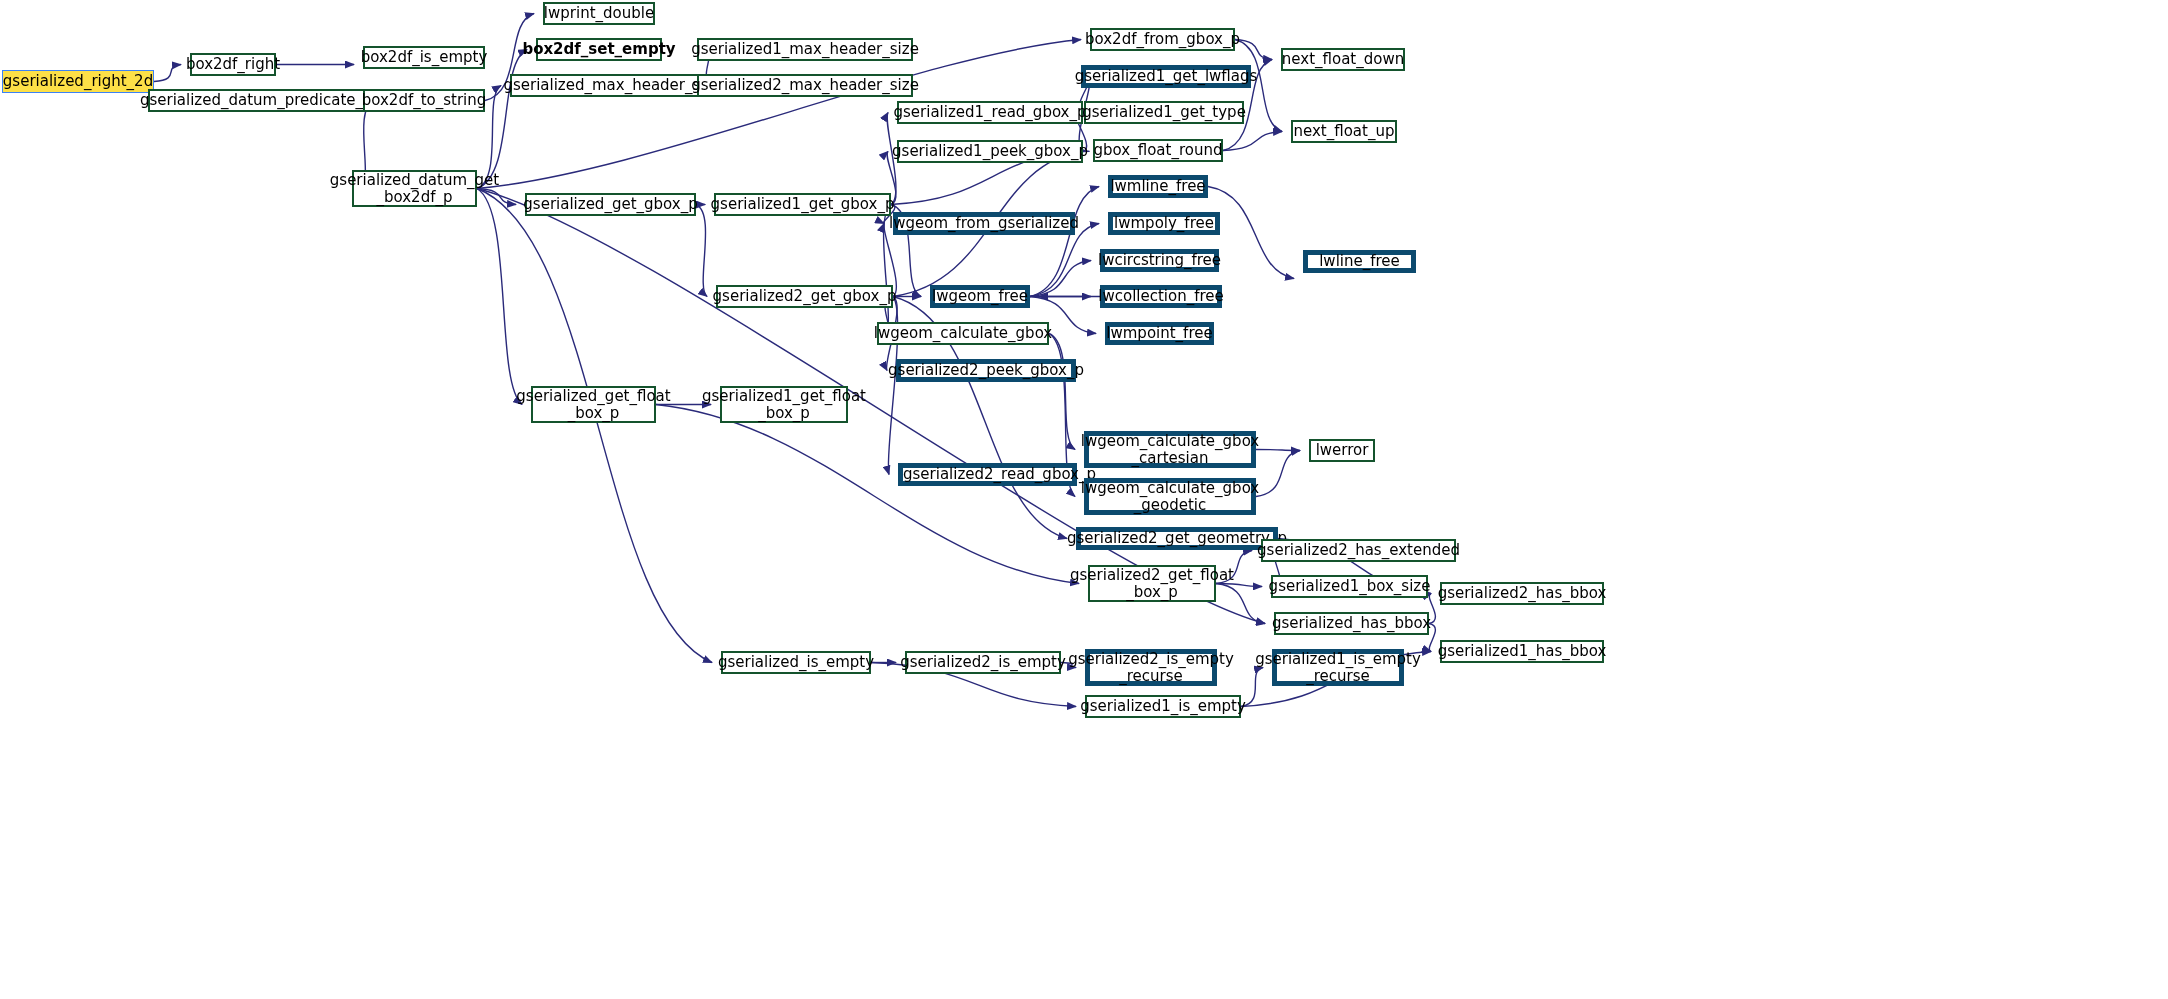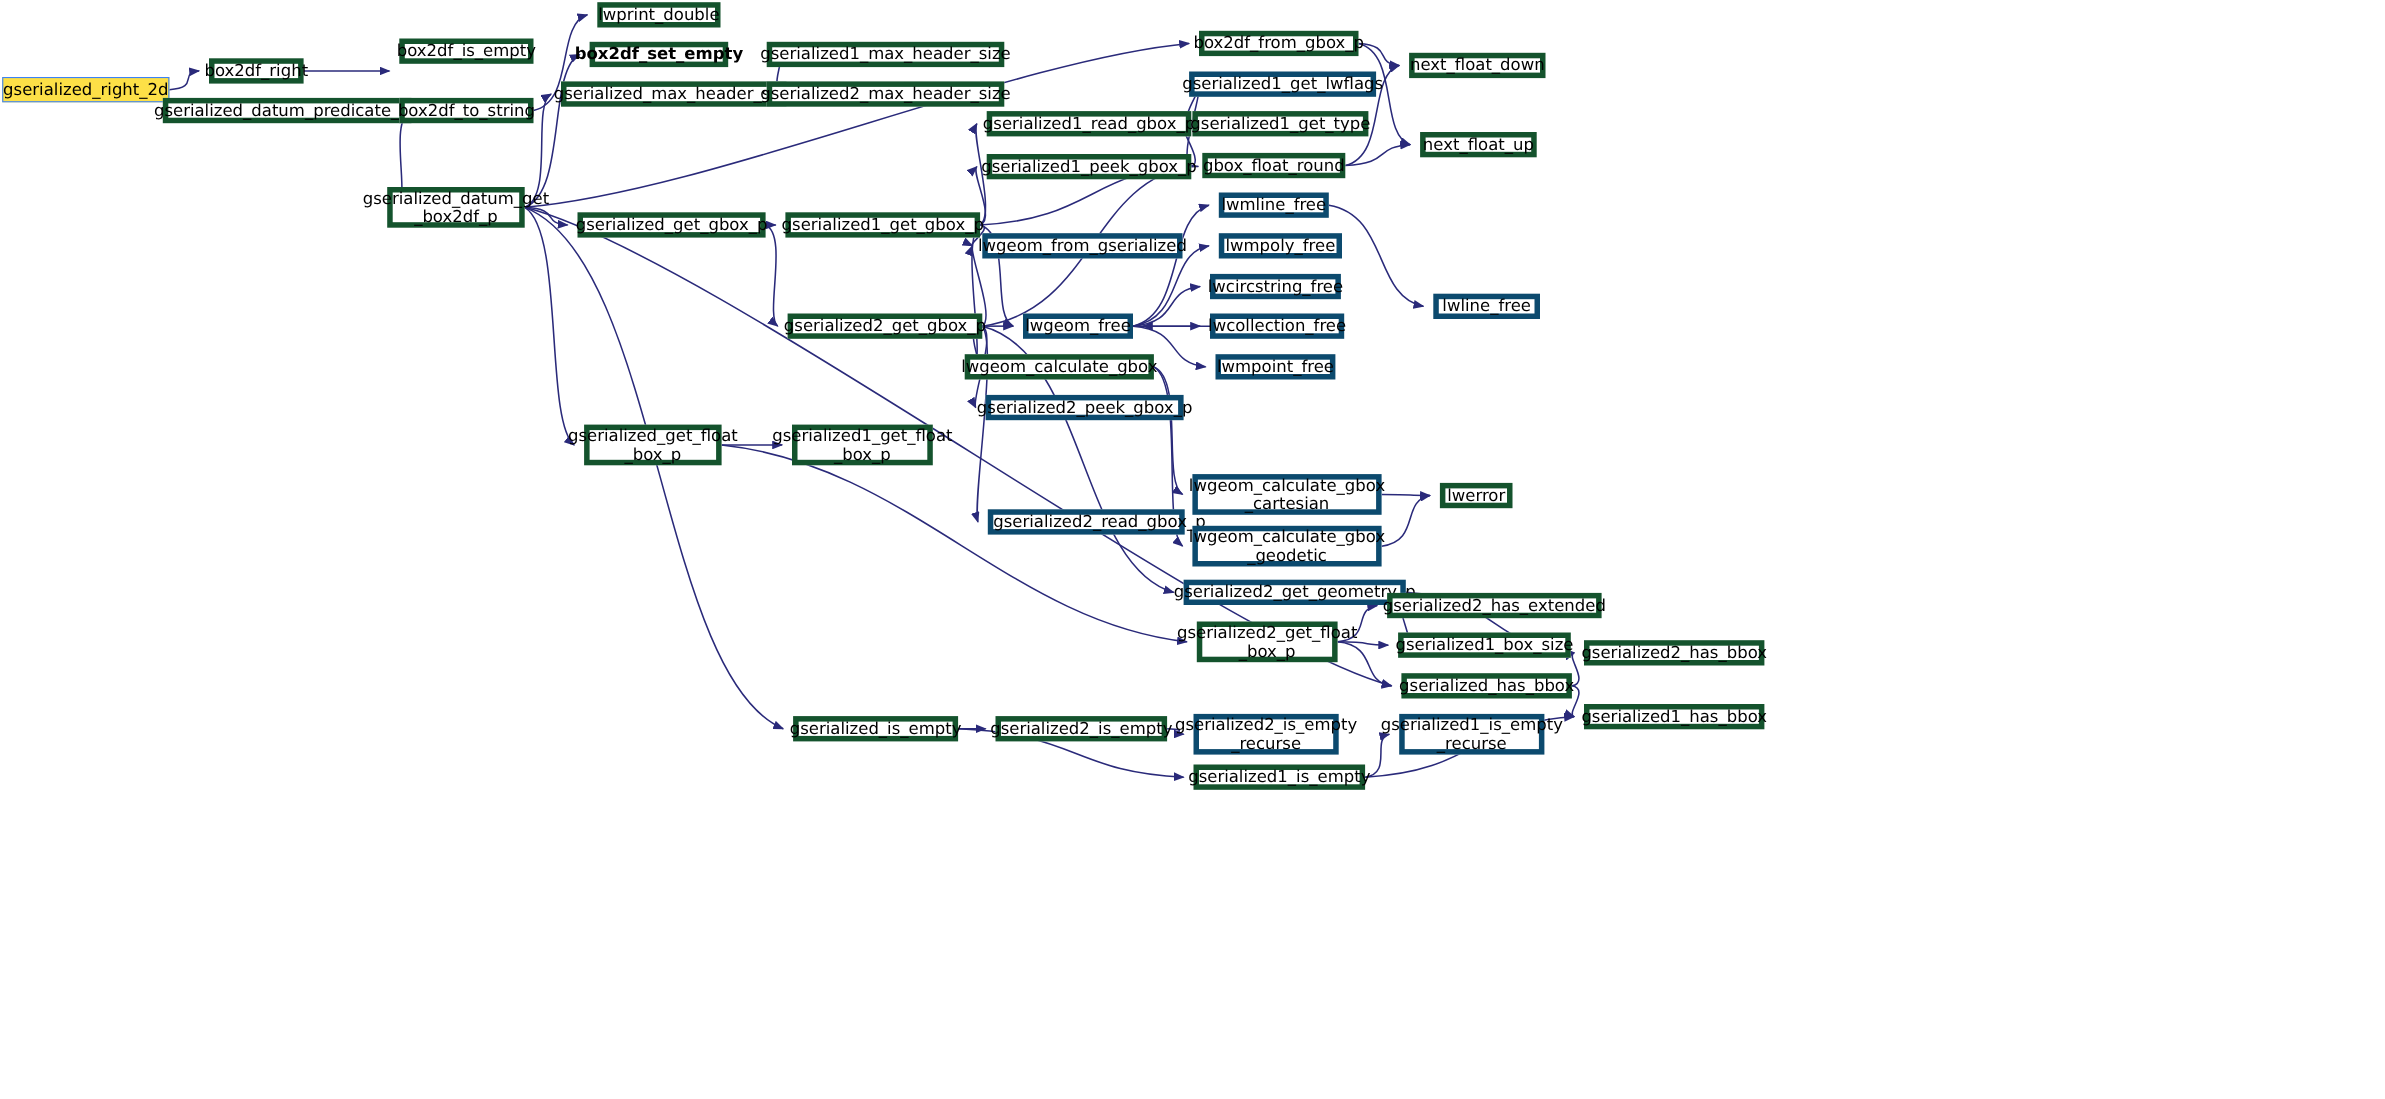--- a/index.html
+++ b/index.html
@@ -17,21 +17,21 @@
     position:absolute;
     box-sizing:border-box;
     display:flex;
     align-items:center;
     justify-content:center;
     text-align:center;
     font-size:15px;
     line-height:17px;
     color:#000000;
     background:#ffffff;
-    border:5px solid #14532d;
+    border:2px solid #14532d;
     white-space:pre;
     letter-spacing:0px;
     z-index:5;
   }
   .node.red{border:5px solid #0c4a6e;}
   .node.root{background:#fde047;border:1px solid #3b82f6;}
 </style>
 </head>
 <body>
 
@@ -106,21 +106,21 @@
         <path d="M871,662.5 C979.3,666.9 976.7,702.1 1076,706.5"></path>
         <path d="M1061,662.5 C1083.8,663 1062.2,667 1076,667.5"></path>
         <path d="M1241,706.5 C1266.95,702.6 1246.05,671.4 1263,667.5"></path>
         <path d="M1241,706.5 C1342.55,701 1338.45,657 1431,651.5"></path>
       </g>
   </svg>
   <div id="nodes">
       <div class="node root" style="left: 2px; top: 70px; width: 152px; height: 23px;">gserialized_right_2d</div>
       <div class="node" style="left: 190px; top: 53px; width: 86px; height: 23px;">box2df_right</div>
       <div class="node" style="left: 148px; top: 89px; width: 226px; height: 23px;">gserialized_datum_predicate_2d</div>
-      <div class="node" style="left: 363px; top: 35px; width: 122px; height: 23px;">box2df_is_empty</div>
+      <div class="node" style="left: 363px; top: 46px; width: 122px; height: 23px;">box2df_is_empty</div>
       <div class="node" style="left: 363px; top: 89px; width: 122px; height: 23px;">box2df_to_string</div>
       <div class="node" style="left: 543px; top: 2px; width: 112px; height: 23px;">lwprint_double</div>
       <div class="node" style="left: 536px; top: 38px; width: 126px; height: 23px; font-weight: bold;">box2df_set_empty</div>
       <div class="node" style="left: 510px; top: 74px; width: 205px; height: 23px;">gserialized_max_header_size</div>
       <div class="node" style="left: 697px; top: 38px; width: 216px; height: 23px;">gserialized1_max_header_size</div>
       <div class="node" style="left: 697px; top: 74px; width: 216px; height: 23px;">gserialized2_max_header_size</div>
       <div class="node" style="left: 352px; top: 170px; width: 125px; height: 37px;">gserialized_datum_get
 _box2df_p</div>
       <div class="node" style="left: 525px; top: 193px; width: 171px; height: 23px;">gserialized_get_gbox_p</div>
       <div class="node" style="left: 714px; top: 193px; width: 177px; height: 23px;">gserialized1_get_gbox_p</div>
@@ -136,21 +136,21 @@
       <div class="node" style="left: 1084px; top: 101px; width: 160px; height: 23px;">gserialized1_get_type</div>
       <div class="node" style="left: 1093px; top: 139px; width: 130px; height: 23px;">gbox_float_round</div>
       <div class="node red" style="left: 930px; top: 285px; width: 100px; height: 23px;">lwgeom_free</div>
       <div class="node red" style="left: 1108px; top: 175px; width: 100px; height: 23px;">lwmline_free</div>
       <div class="node red" style="left: 1108px; top: 212px; width: 112px; height: 23px;">lwmpoly_free</div>
       <div class="node red" style="left: 1100px; top: 249px; width: 119px; height: 23px;">lwcircstring_free</div>
       <div class="node red" style="left: 1100px; top: 285px; width: 122px; height: 23px;">lwcollection_free</div>
       <div class="node red" style="left: 1105px; top: 322px; width: 109px; height: 23px;">lwmpoint_free</div>
       <div class="node" style="left: 1281px; top: 48px; width: 124px; height: 23px;">next_float_down</div>
       <div class="node" style="left: 1291px; top: 120px; width: 106px; height: 23px;">next_float_up</div>
-      <div class="node red" style="left: 1303px; top: 267px; width: 97px; height: 23px;">lwline_free</div>
+      <div class="node red" style="left: 1303px; top: 250px; width: 113px; height: 23px;">lwline_free</div>
       <div class="node" style="left: 1309px; top: 439px; width: 66px; height: 23px;">lwerror</div>
       <div class="node red" style="left: 1084px; top: 431px; width: 172px; height: 37px;">lwgeom_calculate_gbox
 _cartesian</div>
       <div class="node red" style="left: 1084px; top: 478px; width: 172px; height: 37px;">lwgeom_calculate_gbox
 _geodetic</div>
       <div class="node" style="left: 531px; top: 386px; width: 125px; height: 37px; text-align: center;">gserialized_get_float
 _box_p</div>
       <div class="node" style="left: 720px; top: 386px; width: 128px; height: 37px;">gserialized1_get_float
 _box_p</div>
       <div class="node red" style="left: 1076px; top: 527px; width: 202px; height: 23px;">gserialized2_get_geometry_p</div>

